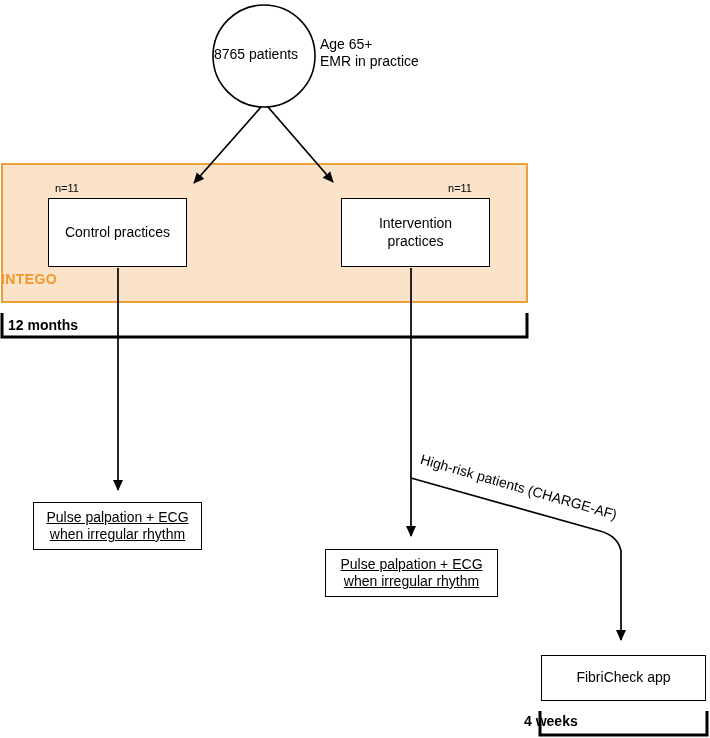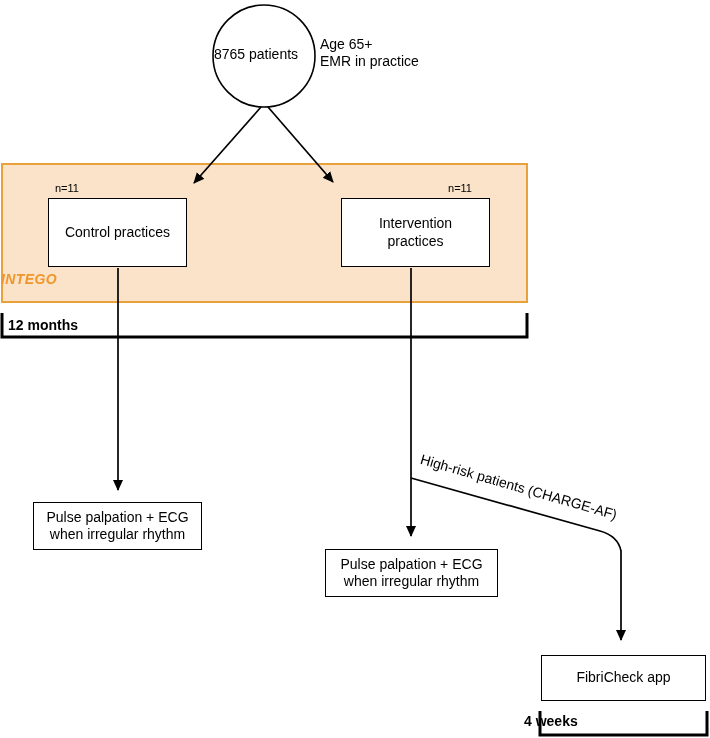--- a/index.html
+++ b/index.html
@@ -14,26 +14,26 @@
   }
   .box {
     position:absolute; background:#fff; border:1.6px solid #000;
     display:flex; align-items:center; justify-content:center;
     text-align:center; font-size:14px; line-height:1.25;
   }
   .lbl { position:absolute; font-size:14px; line-height:17px;text-align:right; }
   .small { font-size:11px; }
   .bold { font-weight:bold; }
   .center { text-align:left; }
-  .intego { color:var(--intego-text,#F0962B); letter-spacing:.4px; font-weight:bold;font-style:italic; }
+  .intego { color:var(--intego-text,#F0962B); letter-spacing:.4px; font-weight:bold; }
   .rot {
     position:absolute; left:423px; top:451px; white-space:nowrap;
     font-size:14px; transform:rotate(16deg); transform-origin:0 0;
   }
-  .wrap-160 { width:160px; }
+  .wrap-160 { width:160px;text-decoration:underline; }
   .wrap-110 { width:110px; }
 </style>
 </head>
 <body>
 
 <div class="canvas">
 
   <div class="panel"></div>
 
   <svg class="layer" viewBox="0 0 710 738">

